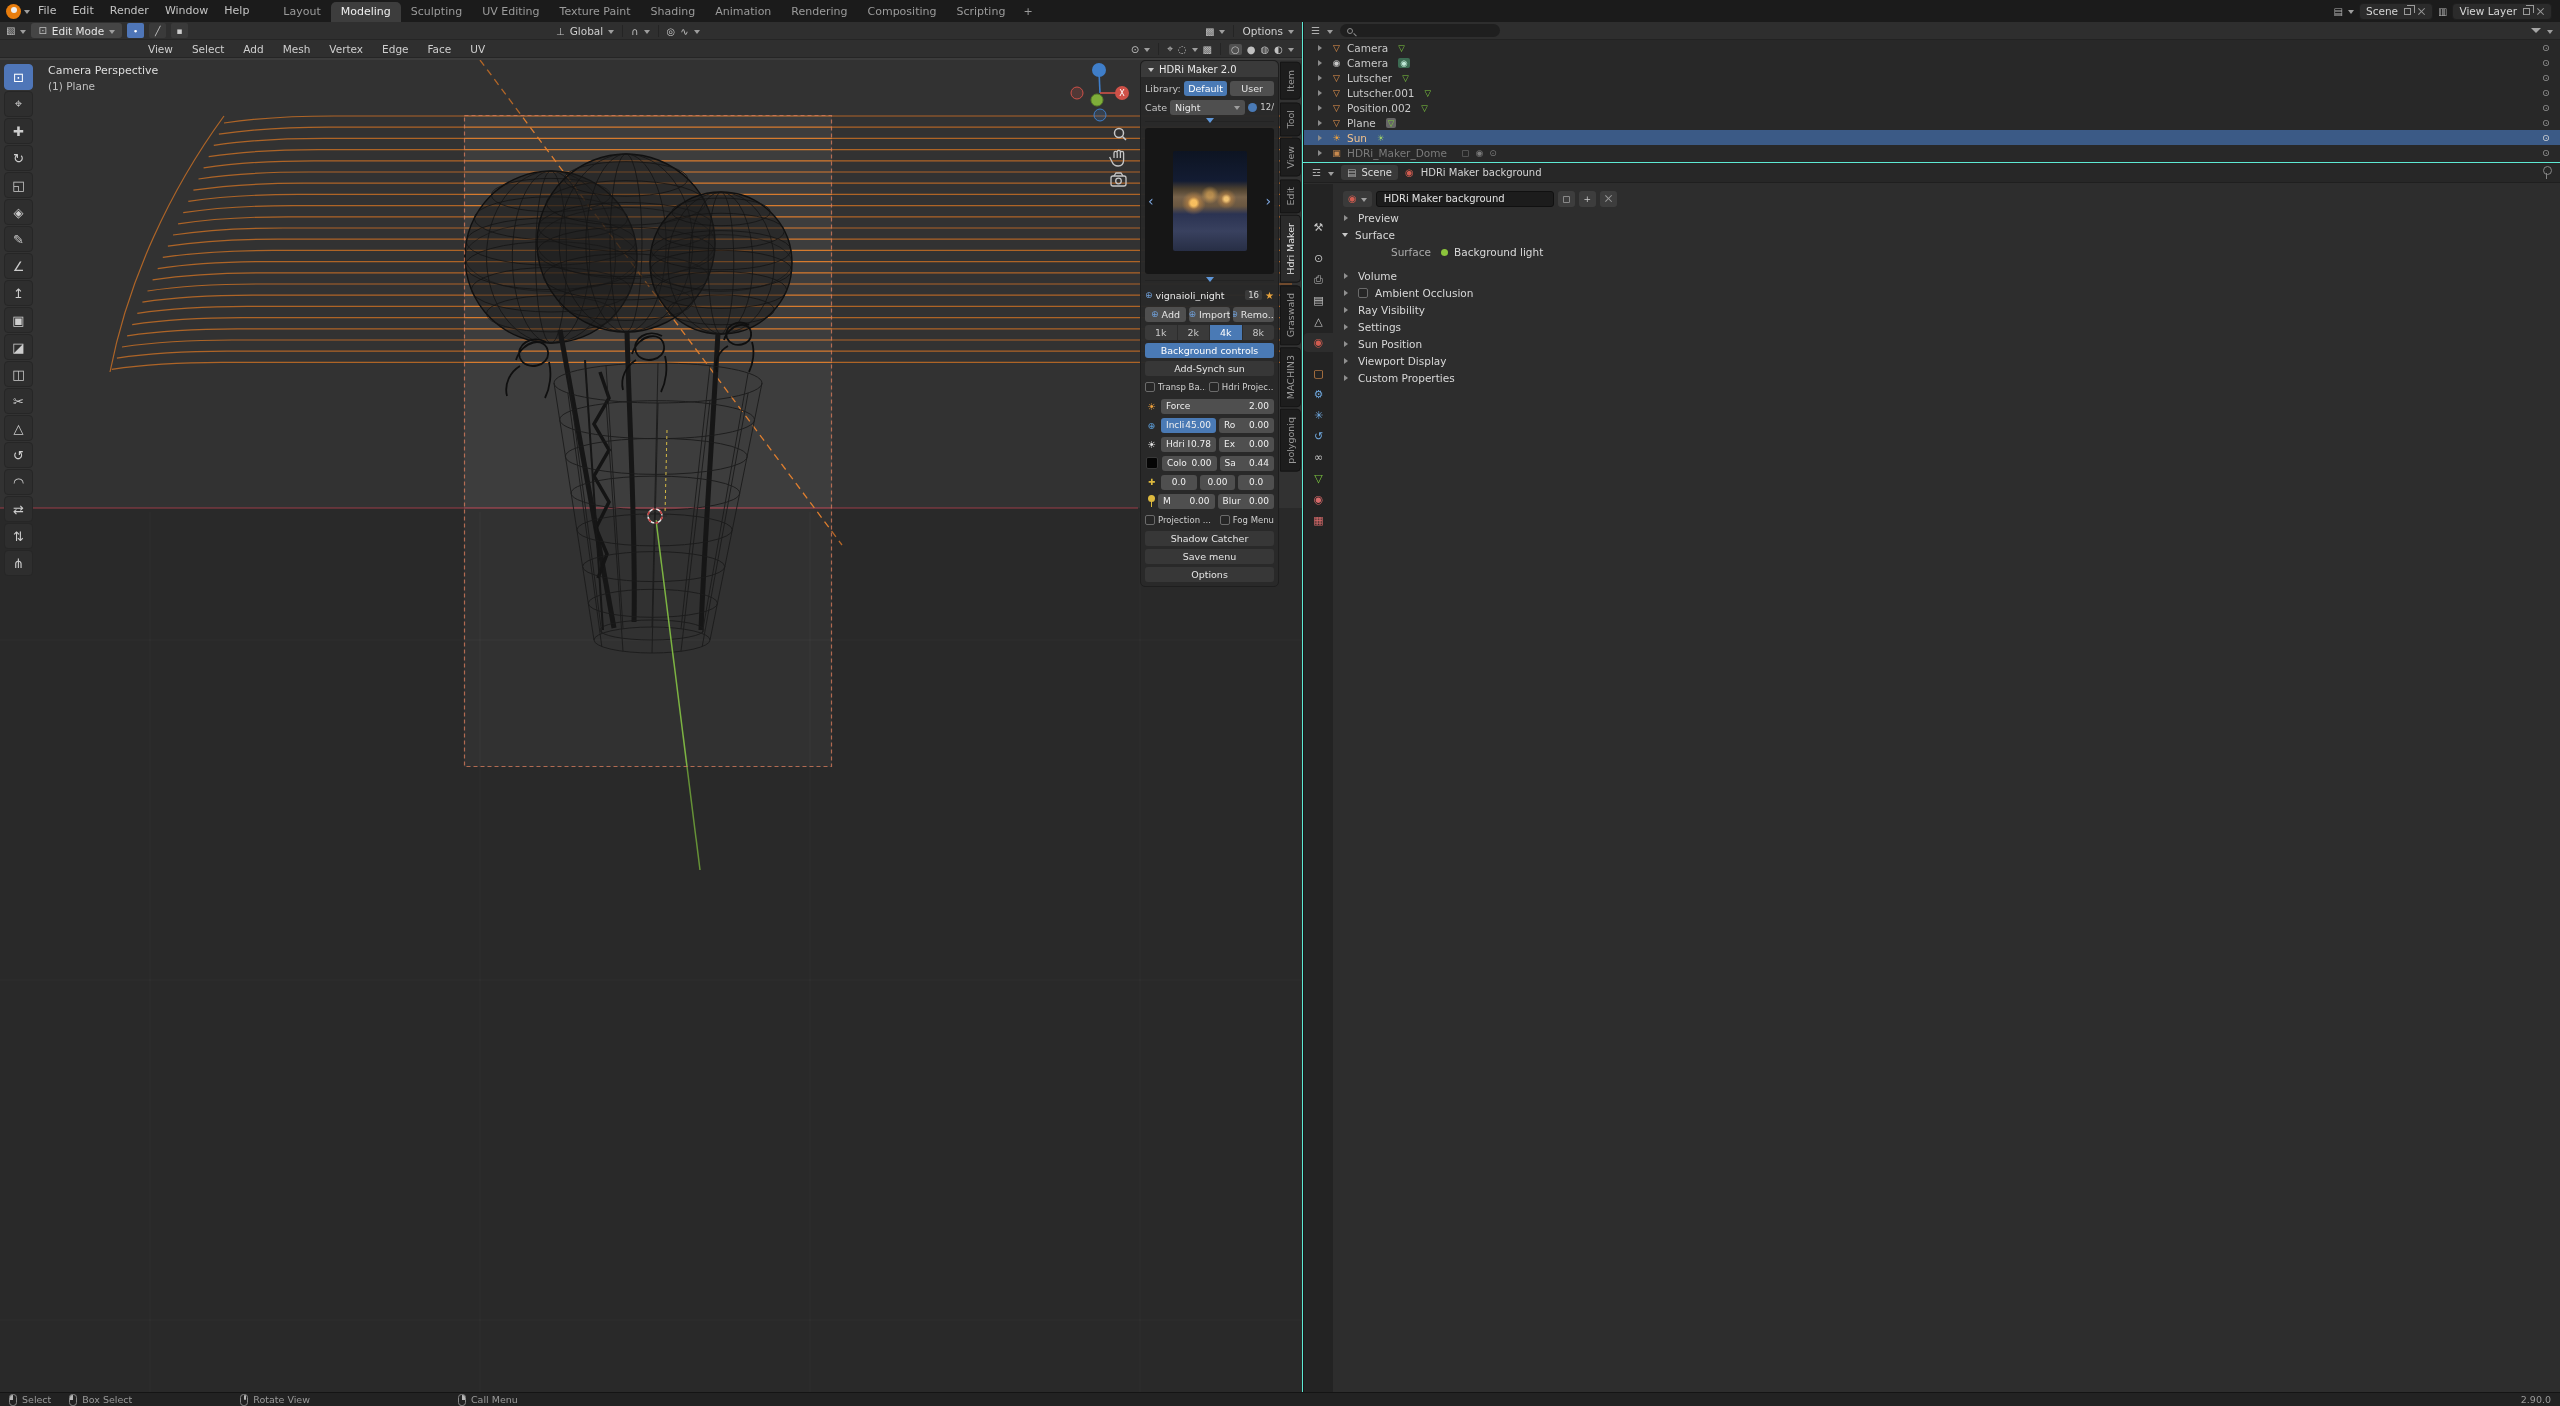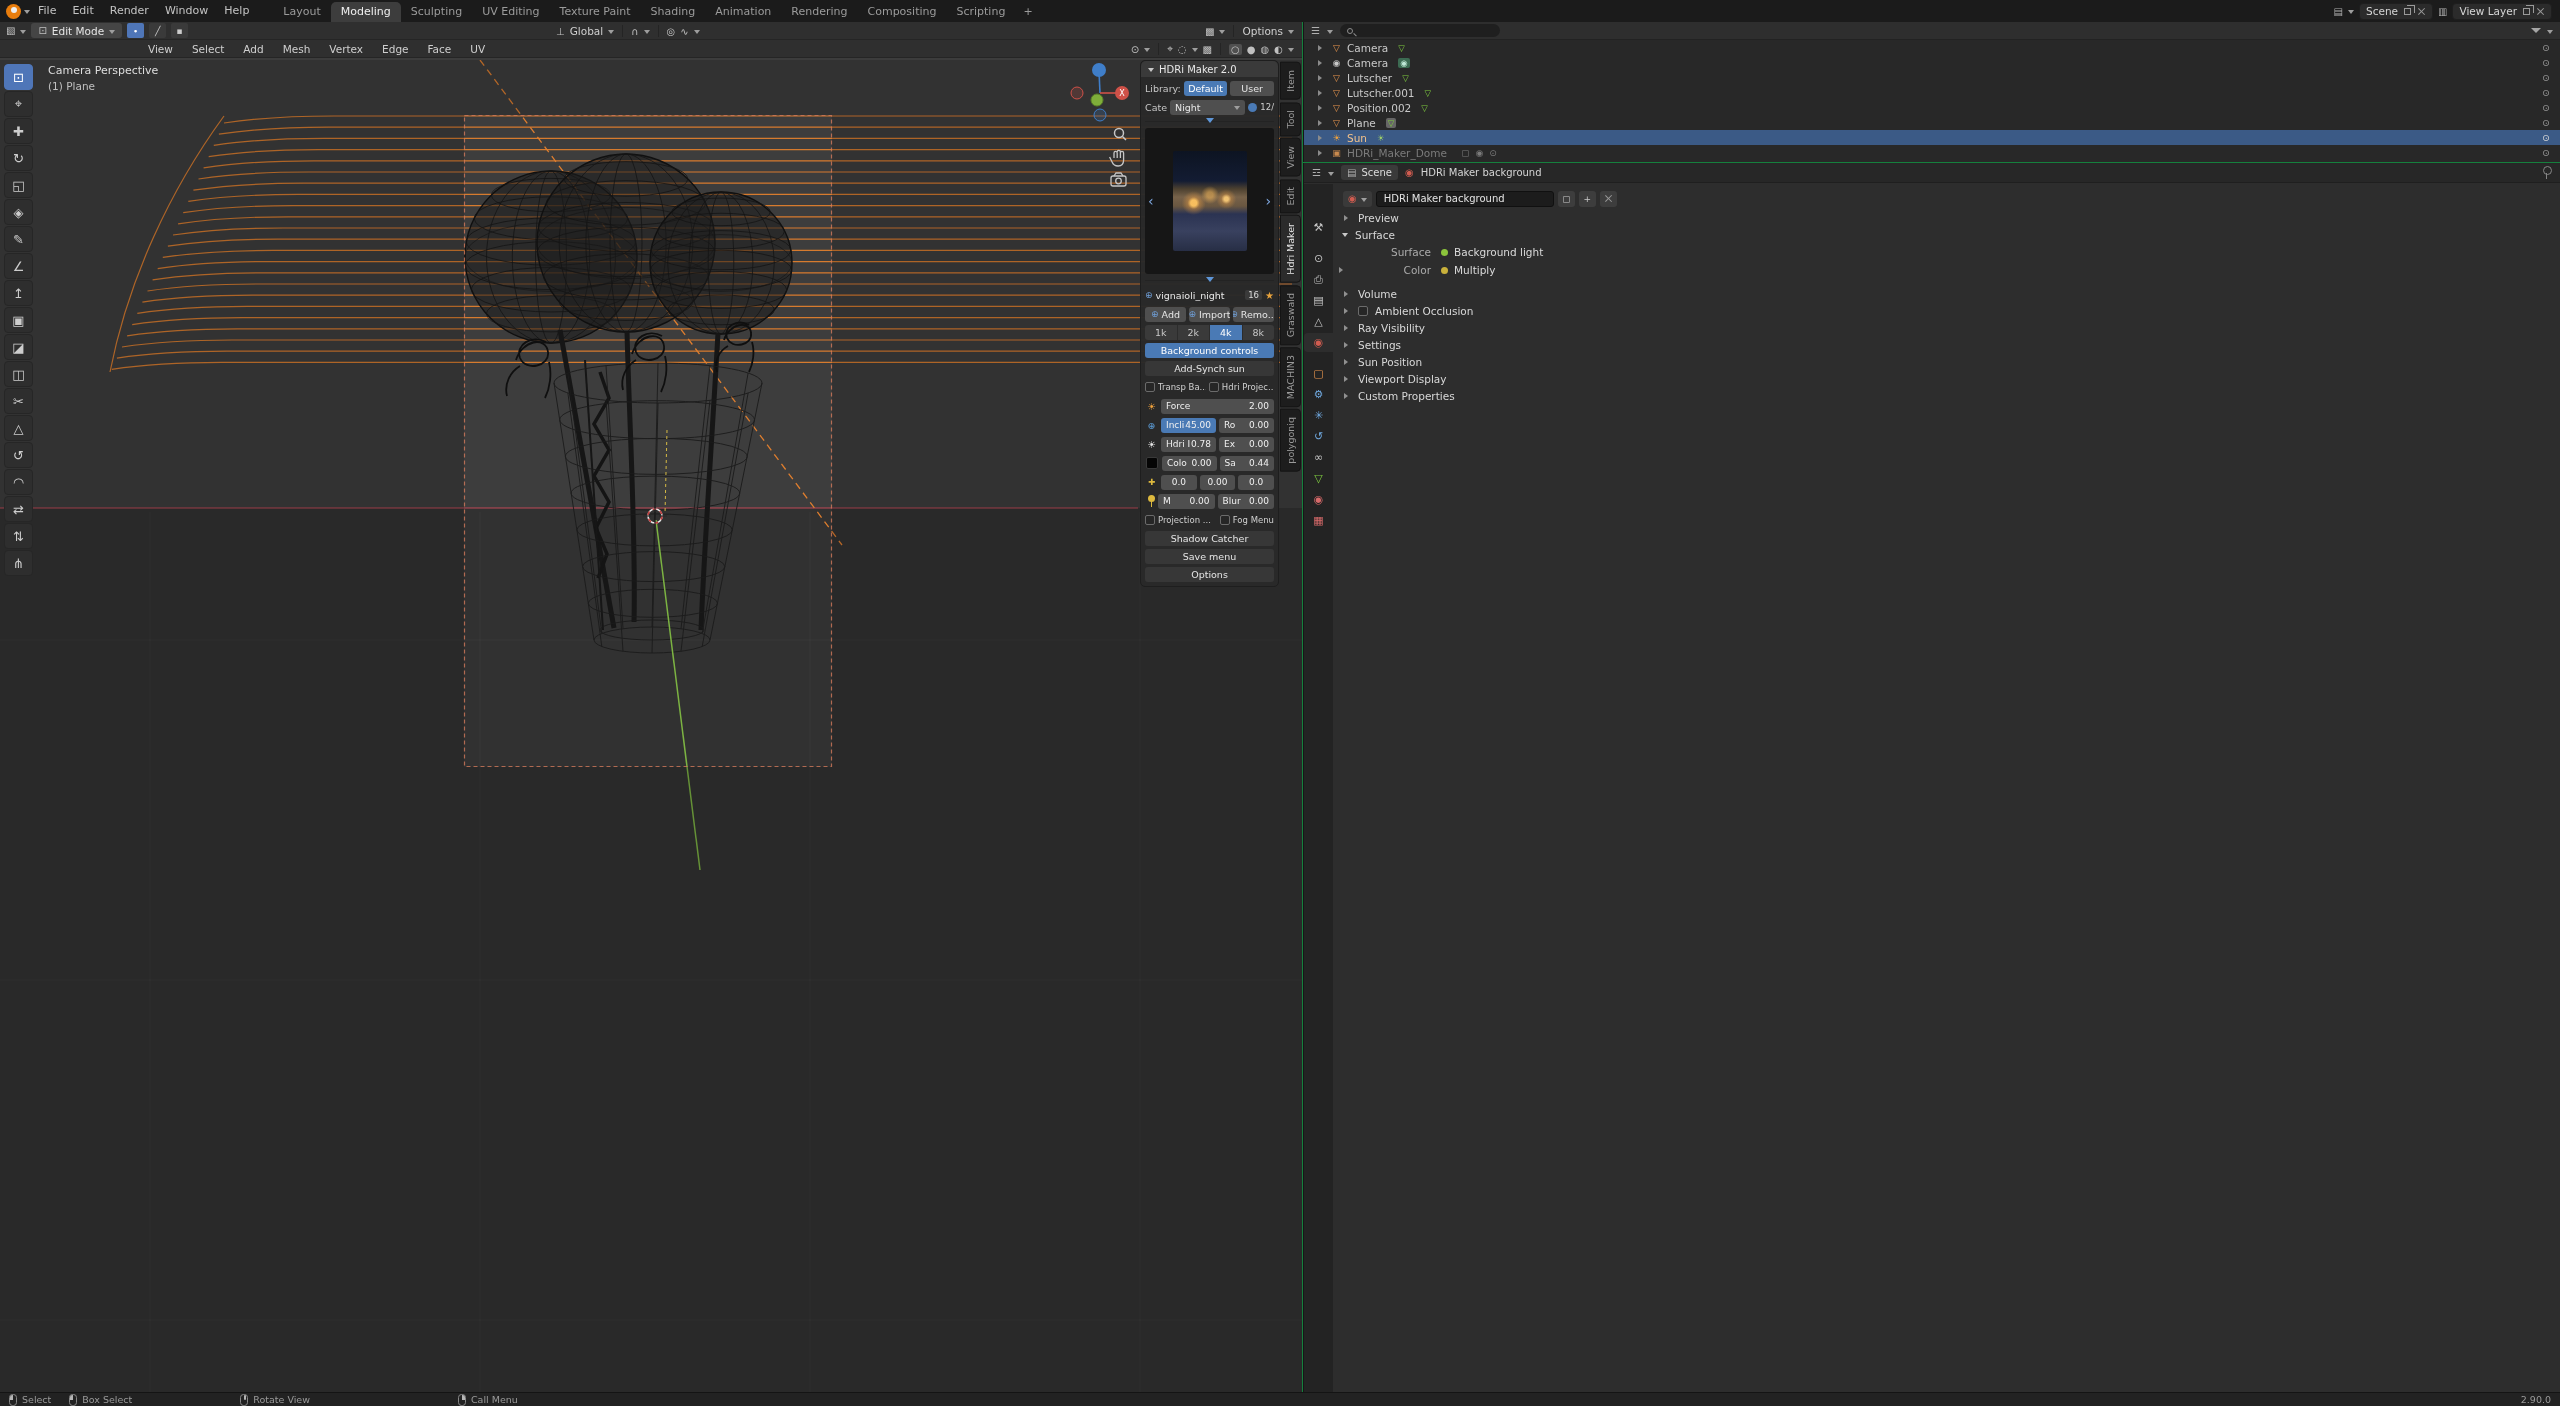--- a/index.html
+++ b/index.html
@@ -1,17 +1,17 @@
 <!DOCTYPE html>
 <html><head>
 <meta charset="utf-8">
 <style>
   *{margin:0;padding:0;box-sizing:border-box;font-family:"DejaVu Sans",sans-serif;}
   html,body{width:2560px;height:1406px;background:#101010;overflow:hidden;}
-  #root{position:relative;width:2560px;height:1406px;background:#15803d;color:#c8c8c8;}
+  #root{position:relative;width:2560px;height:1406px;background:#5eead4;color:#c8c8c8;}
   .cv{width:0;height:0;border:3.2px solid transparent;border-top:4.5px solid #9e9e9e;display:inline-block;margin-top:5px;}
   
   #topbar{position:absolute;left:0;top:0;width:2560px;height:22px;background:#1b1b1b;display:flex;align-items:center;font-size:11px;color:#c3c3c3;padding-left:6px;}
   .logo{width:15px;height:15px;border-radius:50%;background:#e87d0d;position:relative;margin-right:3px;}
   .logo::after{content:'';position:absolute;left:4.5px;top:3.5px;width:6px;height:6px;border-radius:50%;background:#eee;}
   .menu{padding:0 8px;height:22px;line-height:22px;}
   .ws-wrap{display:flex;margin-left:16px;height:22px;align-items:flex-end;}
   .ws{padding:0 10px;height:20px;line-height:20px;color:#9b9b9b;border-radius:5px 5px 0 0;white-space:nowrap;}
   .ws.active{background:#3d3d3d;color:#efefef;}
   .ws-add{padding:0 8px;color:#9b9b9b;height:20px;line-height:20px;}
@@ -733,28 +733,20 @@
         <span class="trid"></span>
         <span>Surface</span>
       </div>
       <div class="prow">
         <span class="plabel">Surface</span>
         <div class="pval">
           <span class="dot" style="background: rgb(140, 196, 60);"></span>
           <span>Background light</span>
         </div>
       </div>
-      <div class="prow">
-        <span class="trir rowtri"></span>
-        <span class="plabel">Color</span>
-        <div class="pval">
-          <span class="dot" style="background: rgb(201, 177, 59);"></span>
-          <span>Multiply</span>
-        </div>
-      </div>
       <div style="height:6px;"></div>
       <div class="sec">
         <span class="trir"></span>
         <span>Volume</span>
       </div>
       <div class="sec">
         <span class="trir"></span>
         <span class="ckb"></span>
         <span>Ambient Occlusion</span>
       </div>

